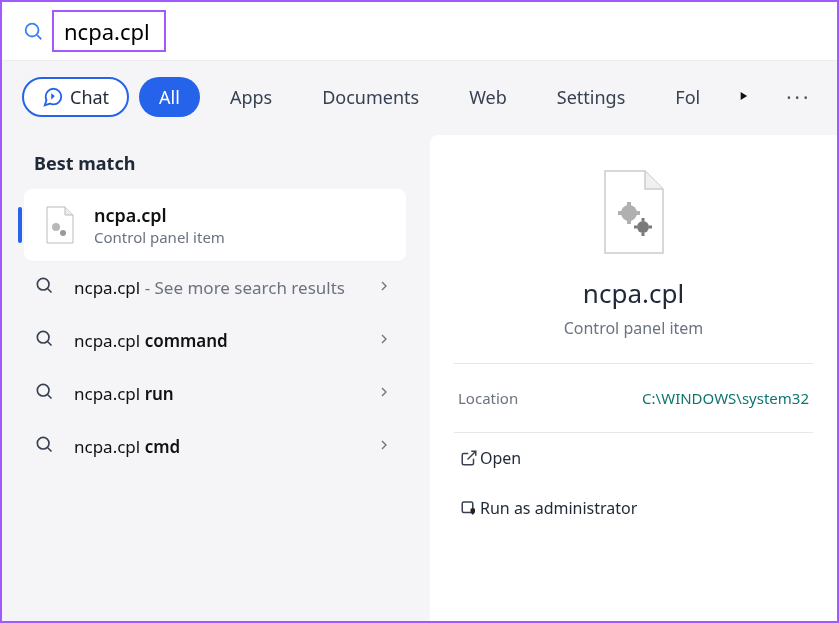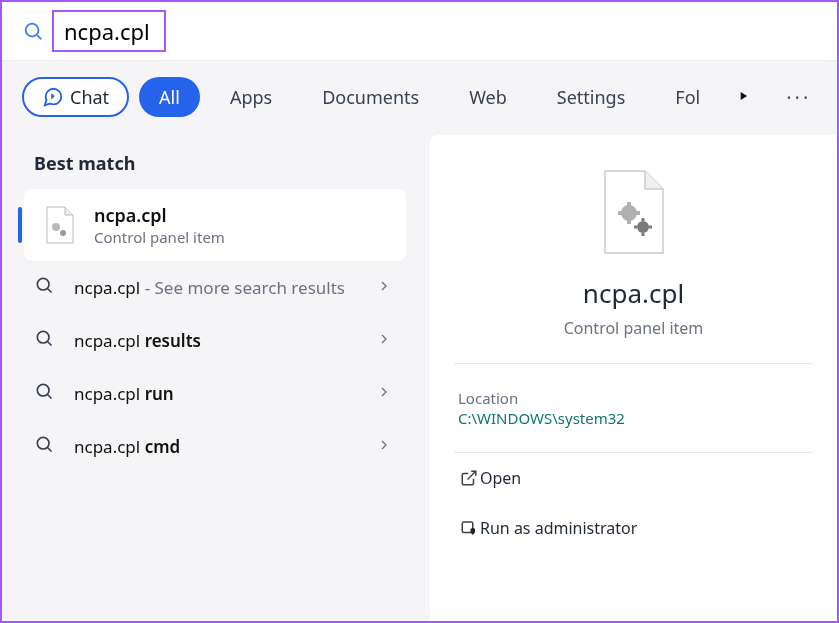--- a/index.html
+++ b/index.html
@@ -121,21 +121,21 @@
     .web-item .txt .muted { color: #6b7280; }
     .web-item .txt .bold { font-weight: 600; }
     .web-item .chev { color: #6b7280; flex: 0 0 20px; }
     
     .detail-icon-wrap {
       display: flex; justify-content: center; padding: 10px 0 20px;
     }
     .detail-title { font-size: 26px; text-align: center; color: #1f2937; margin-bottom: 6px; }
     .detail-sub { font-size: 16px; text-align: center; color: #6b7280; margin-bottom: 24px; }
     .divider { border-top: 1px solid #e5e7eb; margin: 0 -4px; }
-    .meta-row { display: flex; justify-content: space-between; padding: 24px 0; font-size: 15px; color: #6b7280; flex-direction: column; }
+    .meta-row { display: flex; justify-content: space-between; padding: 24px 0; font-size: 15px; color: #6b7280; }
     .meta-row .val { color: #0f766e; }
     
     .action-row {
       display: flex; align-items: center; 
       padding: 14px 0; font-size: 16px; color: #1f2937; cursor: pointer;
     }
     .action-row .ico { width: 22px; display: flex; justify-content: center; color: #374151; }
   </style>
 </head>
 <body>
@@ -206,21 +206,21 @@
           <span class="txt"><span>ncpa.cpl</span><span class="muted"> - See more search results</span></span>
           <span class="chev"><svg width="16" height="16" viewBox="0 0 24 24" fill="none" stroke="currentColor" stroke-width="2">
               <polyline points="9 18 15 12 9 6"></polyline>
             </svg></span>
         </div>
         <div class="web-item">
           <span class="mag"><svg width="20" height="20" viewBox="0 0 24 24" fill="none" stroke="currentColor" stroke-width="2">
               <circle cx="11" cy="11" r="7"></circle>
               <line x1="21" y1="21" x2="16.5" y2="16.5"></line>
             </svg></span>
-          <span class="txt"><span>ncpa.cpl </span><span class="bold">results</span></span>
+          <span class="txt"><span>ncpa.cpl </span><span class="bold">command</span></span>
           <span class="chev"><svg width="16" height="16" viewBox="0 0 24 24" fill="none" stroke="currentColor" stroke-width="2">
               <polyline points="9 18 15 12 9 6"></polyline>
             </svg></span>
         </div>
         <div class="web-item">
           <span class="mag"><svg width="20" height="20" viewBox="0 0 24 24" fill="none" stroke="currentColor" stroke-width="2">
               <circle cx="11" cy="11" r="7"></circle>
               <line x1="21" y1="21" x2="16.5" y2="16.5"></line>
             </svg></span>
           <span class="txt"><span>ncpa.cpl </span><span class="bold">run</span></span>

